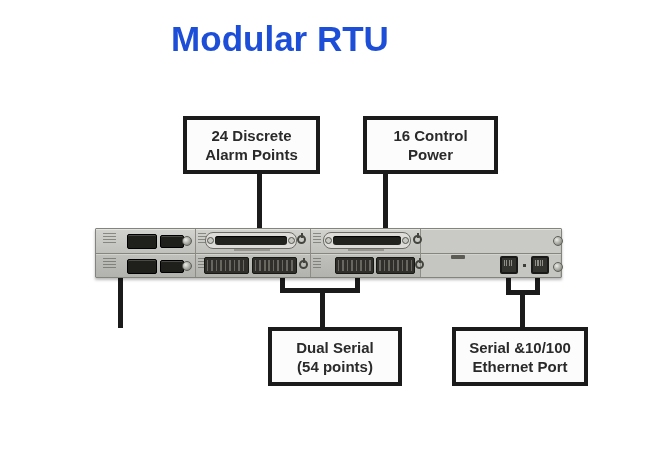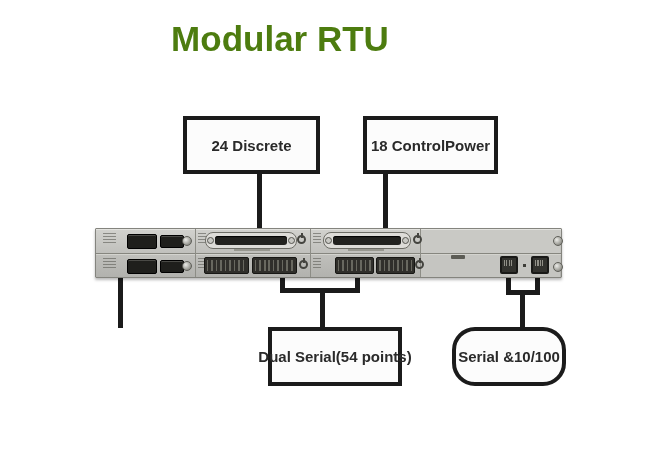--- a/index.html
+++ b/index.html
@@ -3,36 +3,36 @@
 <meta charset="utf-8">
 <style>
   html,body{margin:0;padding:0;background:#ffffff;}
   .stage{
     position:relative;width:650px;height:464px;background:#ffffff;overflow:hidden;
     font-family:"Liberation Sans","DejaVu Sans",sans-serif;
   }
   
   .title{
     position:absolute;left:0;top:19px;width:560px;height:42px;
-    text-align:center;font-size:35px;font-weight:bold;color:#4d7c0f;letter-spacing:0;
+    text-align:center;font-size:35px;font-weight:bold;color:#1d4ed8;letter-spacing:0;
   }
   
   .callout{
     position:absolute;box-sizing:border-box;
     background:var(--box-bg,#fcfcfc);
     border:4px solid var(--box-border,#1b1b1b);
-    display:flex;flex-direction:row;justify-content:center;align-items:center;
+    display:flex;flex-direction:column;justify-content:center;align-items:center;
     font-size:15px;line-height:19px;font-weight:bold;color:#2a2a2a;text-align:center;
   }
   .callout span{display:block;white-space:nowrap;}
   #co-alarm  {left:183px;top:116px;width:137px;height:58px;}
   #co-relay  {left:363px;top:116px;width:135px;height:58px;}
   #co-power  {left:88px; top:327px;width:133px;height:59px;}
   #co-analog {left:268px;top:327px;width:134px;height:59px;}
-  #co-eth    {left:452px;top:327px;width:114px;height:59px;border-radius:23px;}
+  #co-eth    {left:452px;top:327px;width:136px;height:59px;}
   
   .ln{position:absolute;background:var(--line,#1b1b1b);}
   
   .chassis{
     position:absolute;left:95px;top:228px;width:467px;height:50px;box-sizing:border-box;
     background:linear-gradient(180deg,#d2d2ce 0%,#c2c2be 45%,#b2b2ae 100%);
     border:1px solid #84847e;border-radius:1px;
     box-shadow:0 2px 3px rgba(0,0,0,.28), inset 0 1px 0 #e3e3df;
   }
   .hdiv{position:absolute;left:0;top:24px;width:100%;height:1px;background:#86867f;}
@@ -77,31 +77,33 @@
 </style>
 </head>
 <body>
 
 <div class="stage">
 
   <div class="title">Modular RTU</div>
 
   <div class="callout" id="co-alarm">
     <span>24 Discrete</span>
+    <span>Alarm Points</span>
   </div>
   <div class="callout" id="co-relay">
-    <span>18 Control</span>
+    <span>16 Control</span>
     <span>Power</span>
   </div>
   <div class="callout" id="co-analog">
     <span>Dual Serial</span>
     <span>(54 points)</span>
   </div>
   <div class="callout" id="co-eth">
     <span>Serial &amp;10/100</span>
+    <span>Ethernet Port</span>
   </div>
 
   <div class="ln" style="left:257px;top:172px;width:5px;height:68px;"></div>
   <div class="ln" style="left:383px;top:172px;width:5px;height:68px;"></div>
 
   <div class="ln" style="left:118px;top:243px;width:5px;height:85px;"></div>
   <div class="ln" style="left:122px;top:244px;width:16px;height:4px;"></div>
   <div class="ln" style="left:122px;top:265px;width:16px;height:4px;"></div>
 
   <div class="ln" style="left:280px;top:266px;width:5px;height:27px;"></div>

